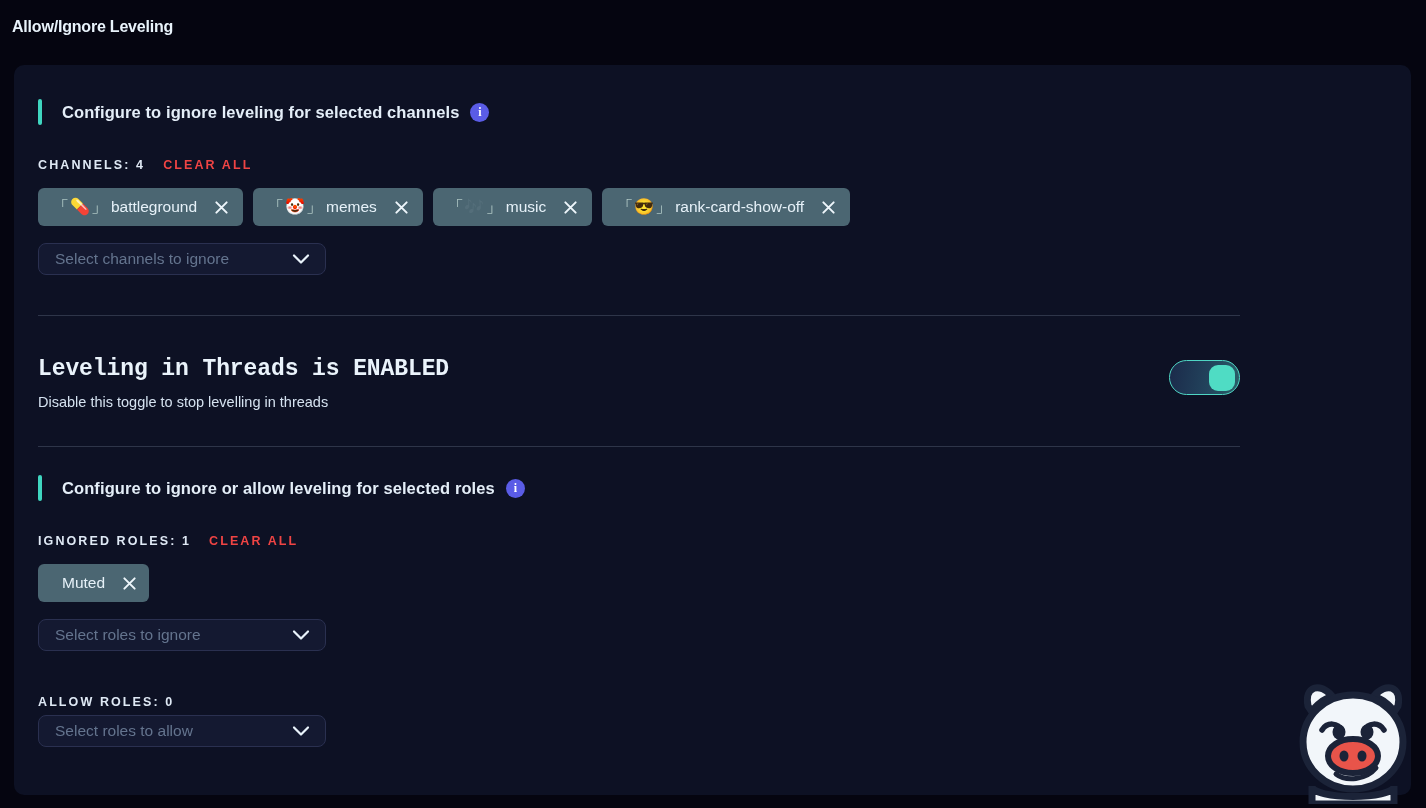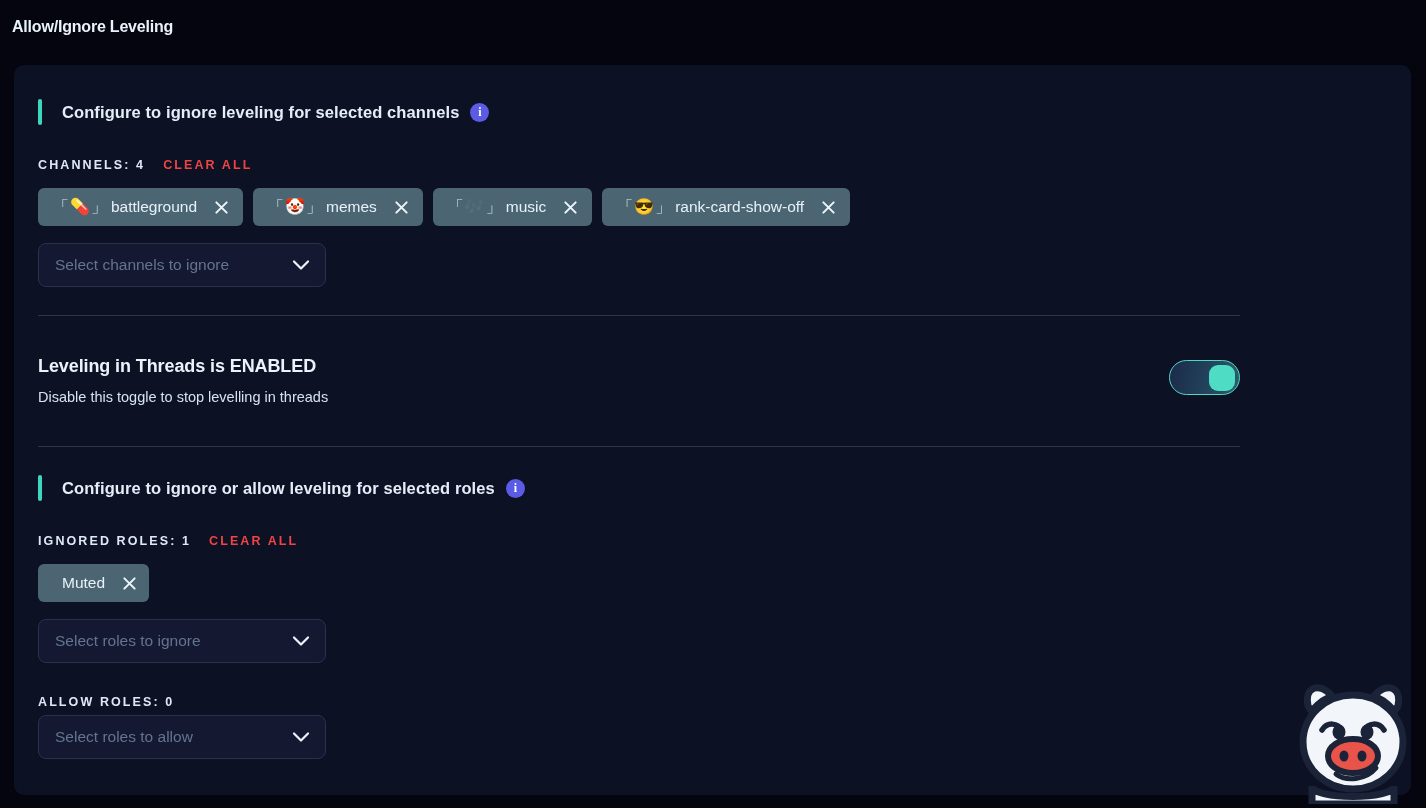--- a/index.html
+++ b/index.html
@@ -142,21 +142,21 @@
     cursor: pointer;
   }
   .chip-x svg { display: block; }
 
   
   .select-box {
     position: relative;
     display: flex;
     align-items: center;
     width: 288px;
-    height: 44px;
+    height: 32px;
     padding: 0 16px;
     background: #141931;
     border: 1px solid #2a3050;
     border-radius: 8px;
     cursor: pointer;
   }
   .select-placeholder {
     font-size: 15.5px;
     color: #64748e;
   }
@@ -175,24 +175,25 @@
     height: 1px;
     background: #3a4155;
     opacity: 0.75;
   }
 
   
   .threads-wrap {
     position: relative;
   }
   .threads-title {
-    font-size: 18px;
+    font-size: 23px;
     font-weight: bold;
     color: #eaf3fb;
     letter-spacing: -0.1px;
+    font-family: Liberation Mono, monospace;
   }
   .threads-sub {
     margin-top: 12px;
     font-size: 14.5px;
     color: #d5e2f0;
   }
 
   .toggle {
     position: absolute;
     right: 0px;

